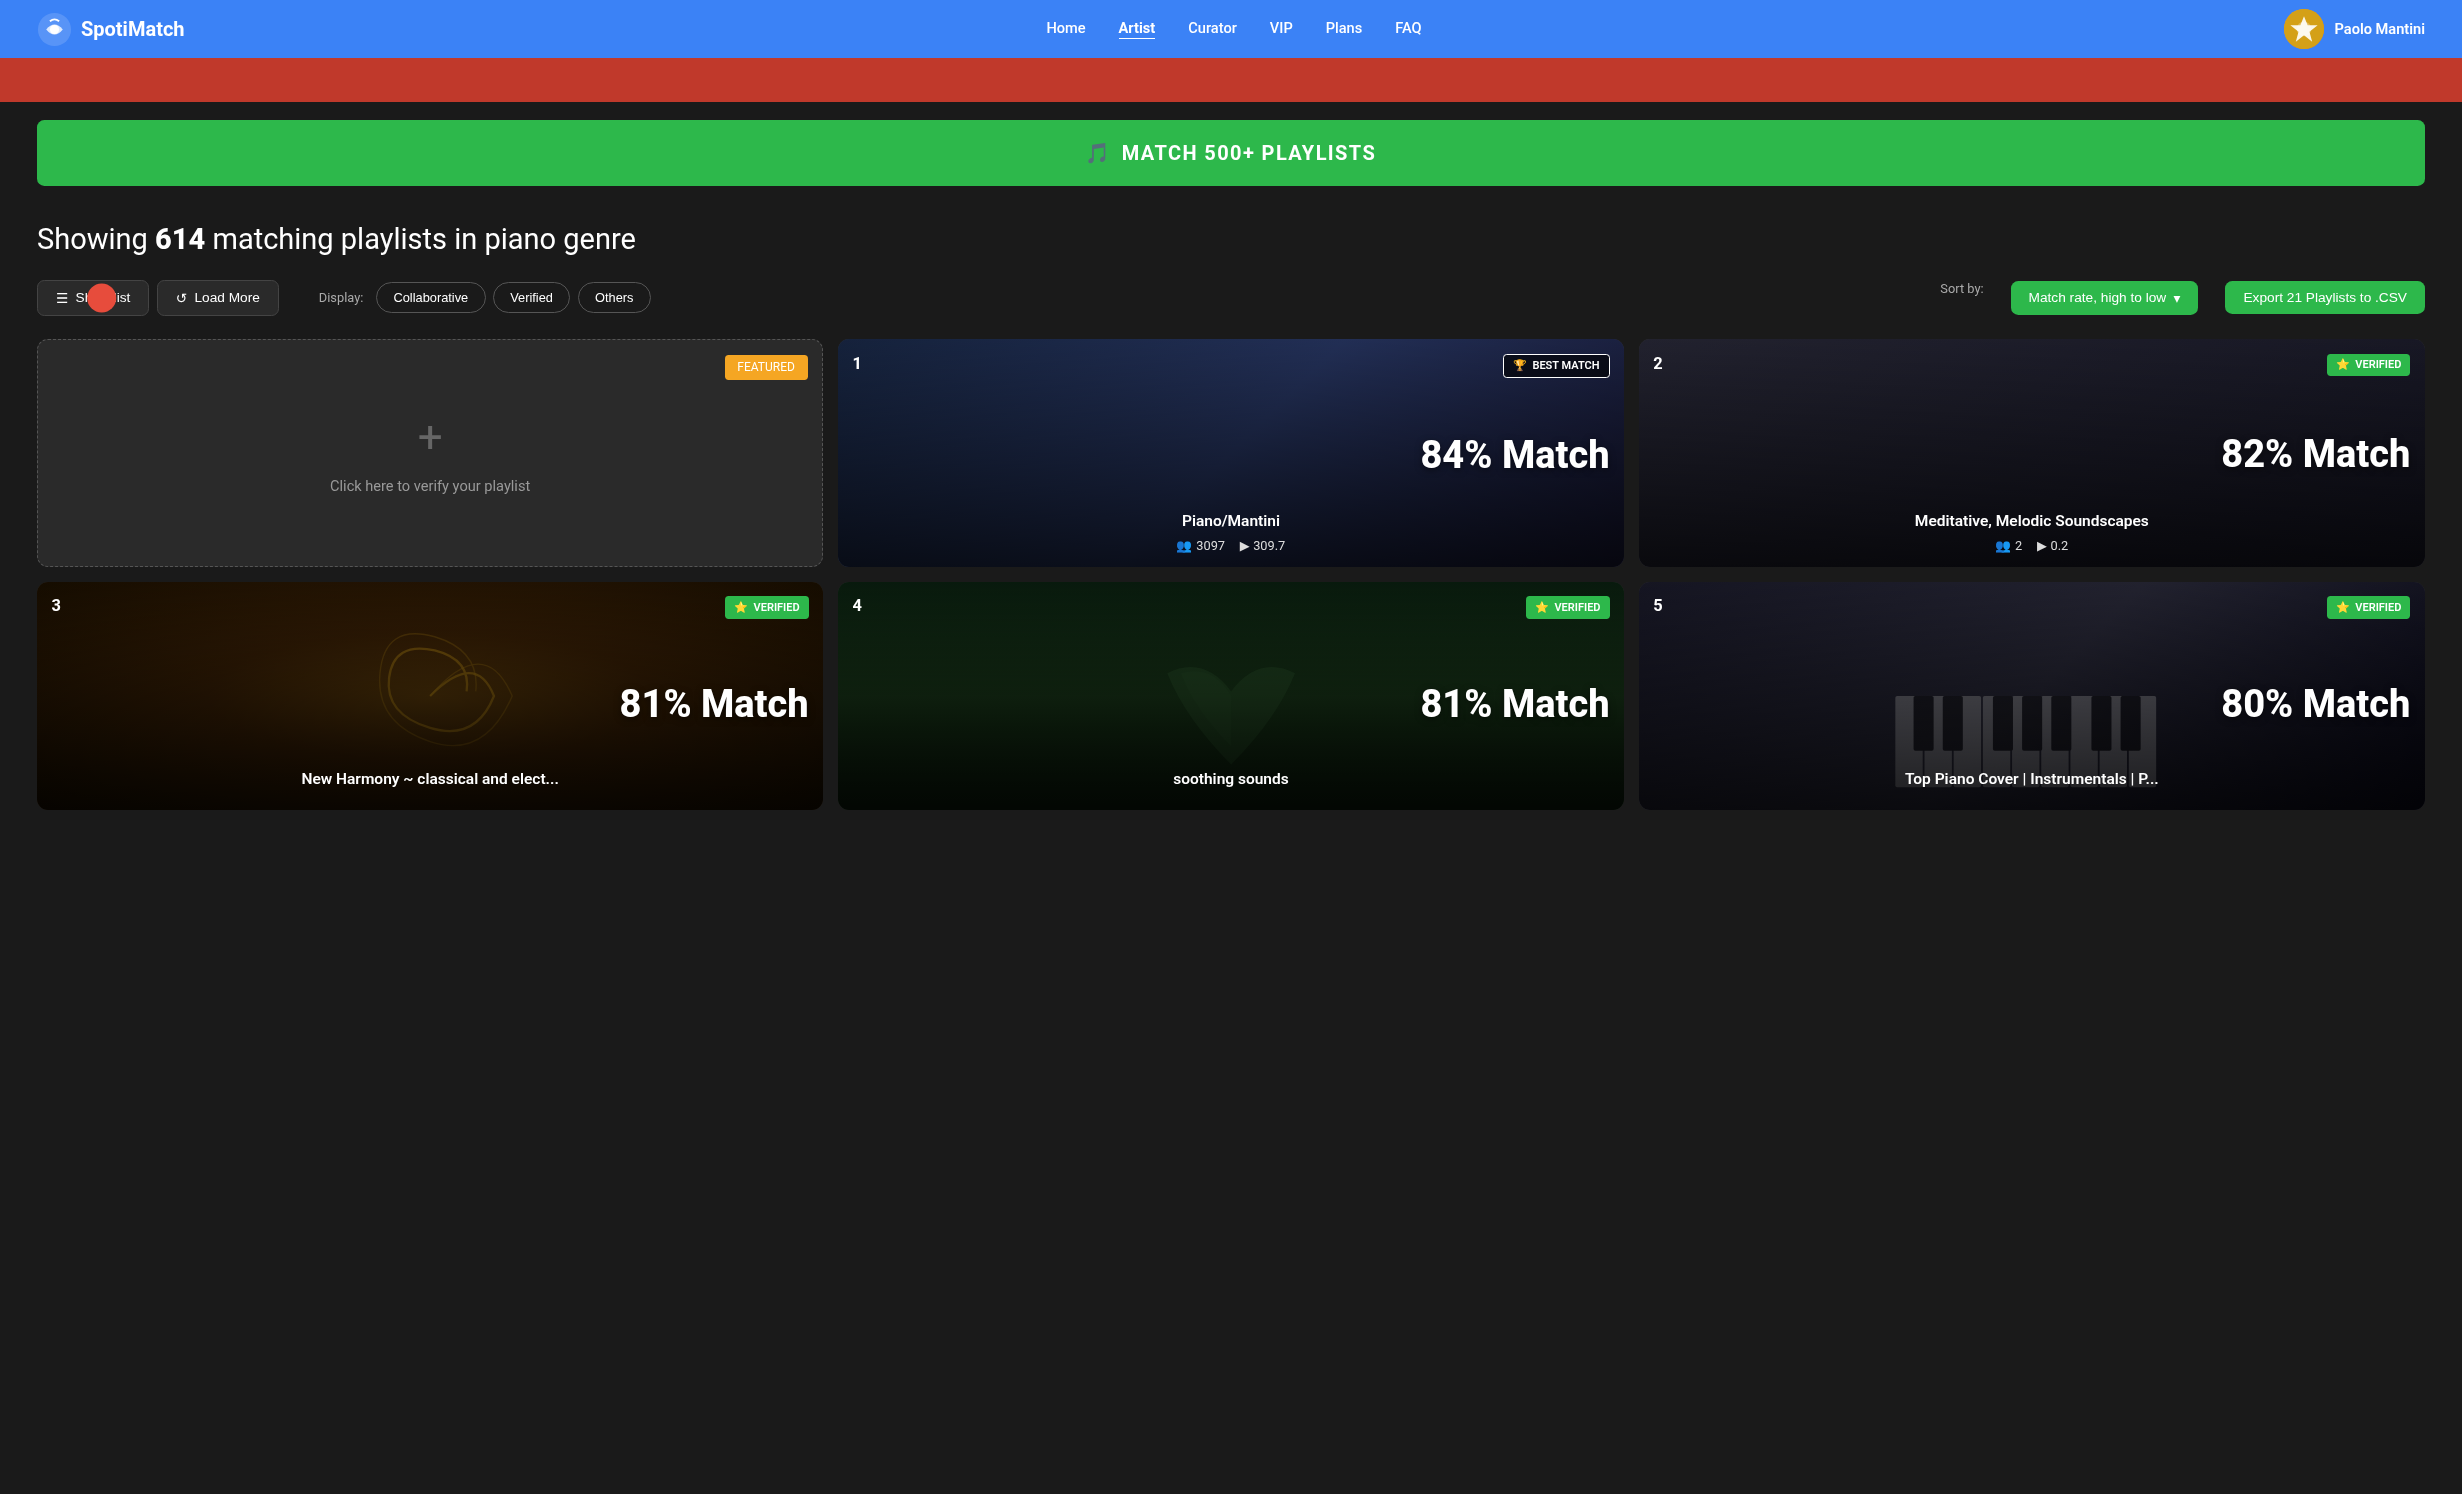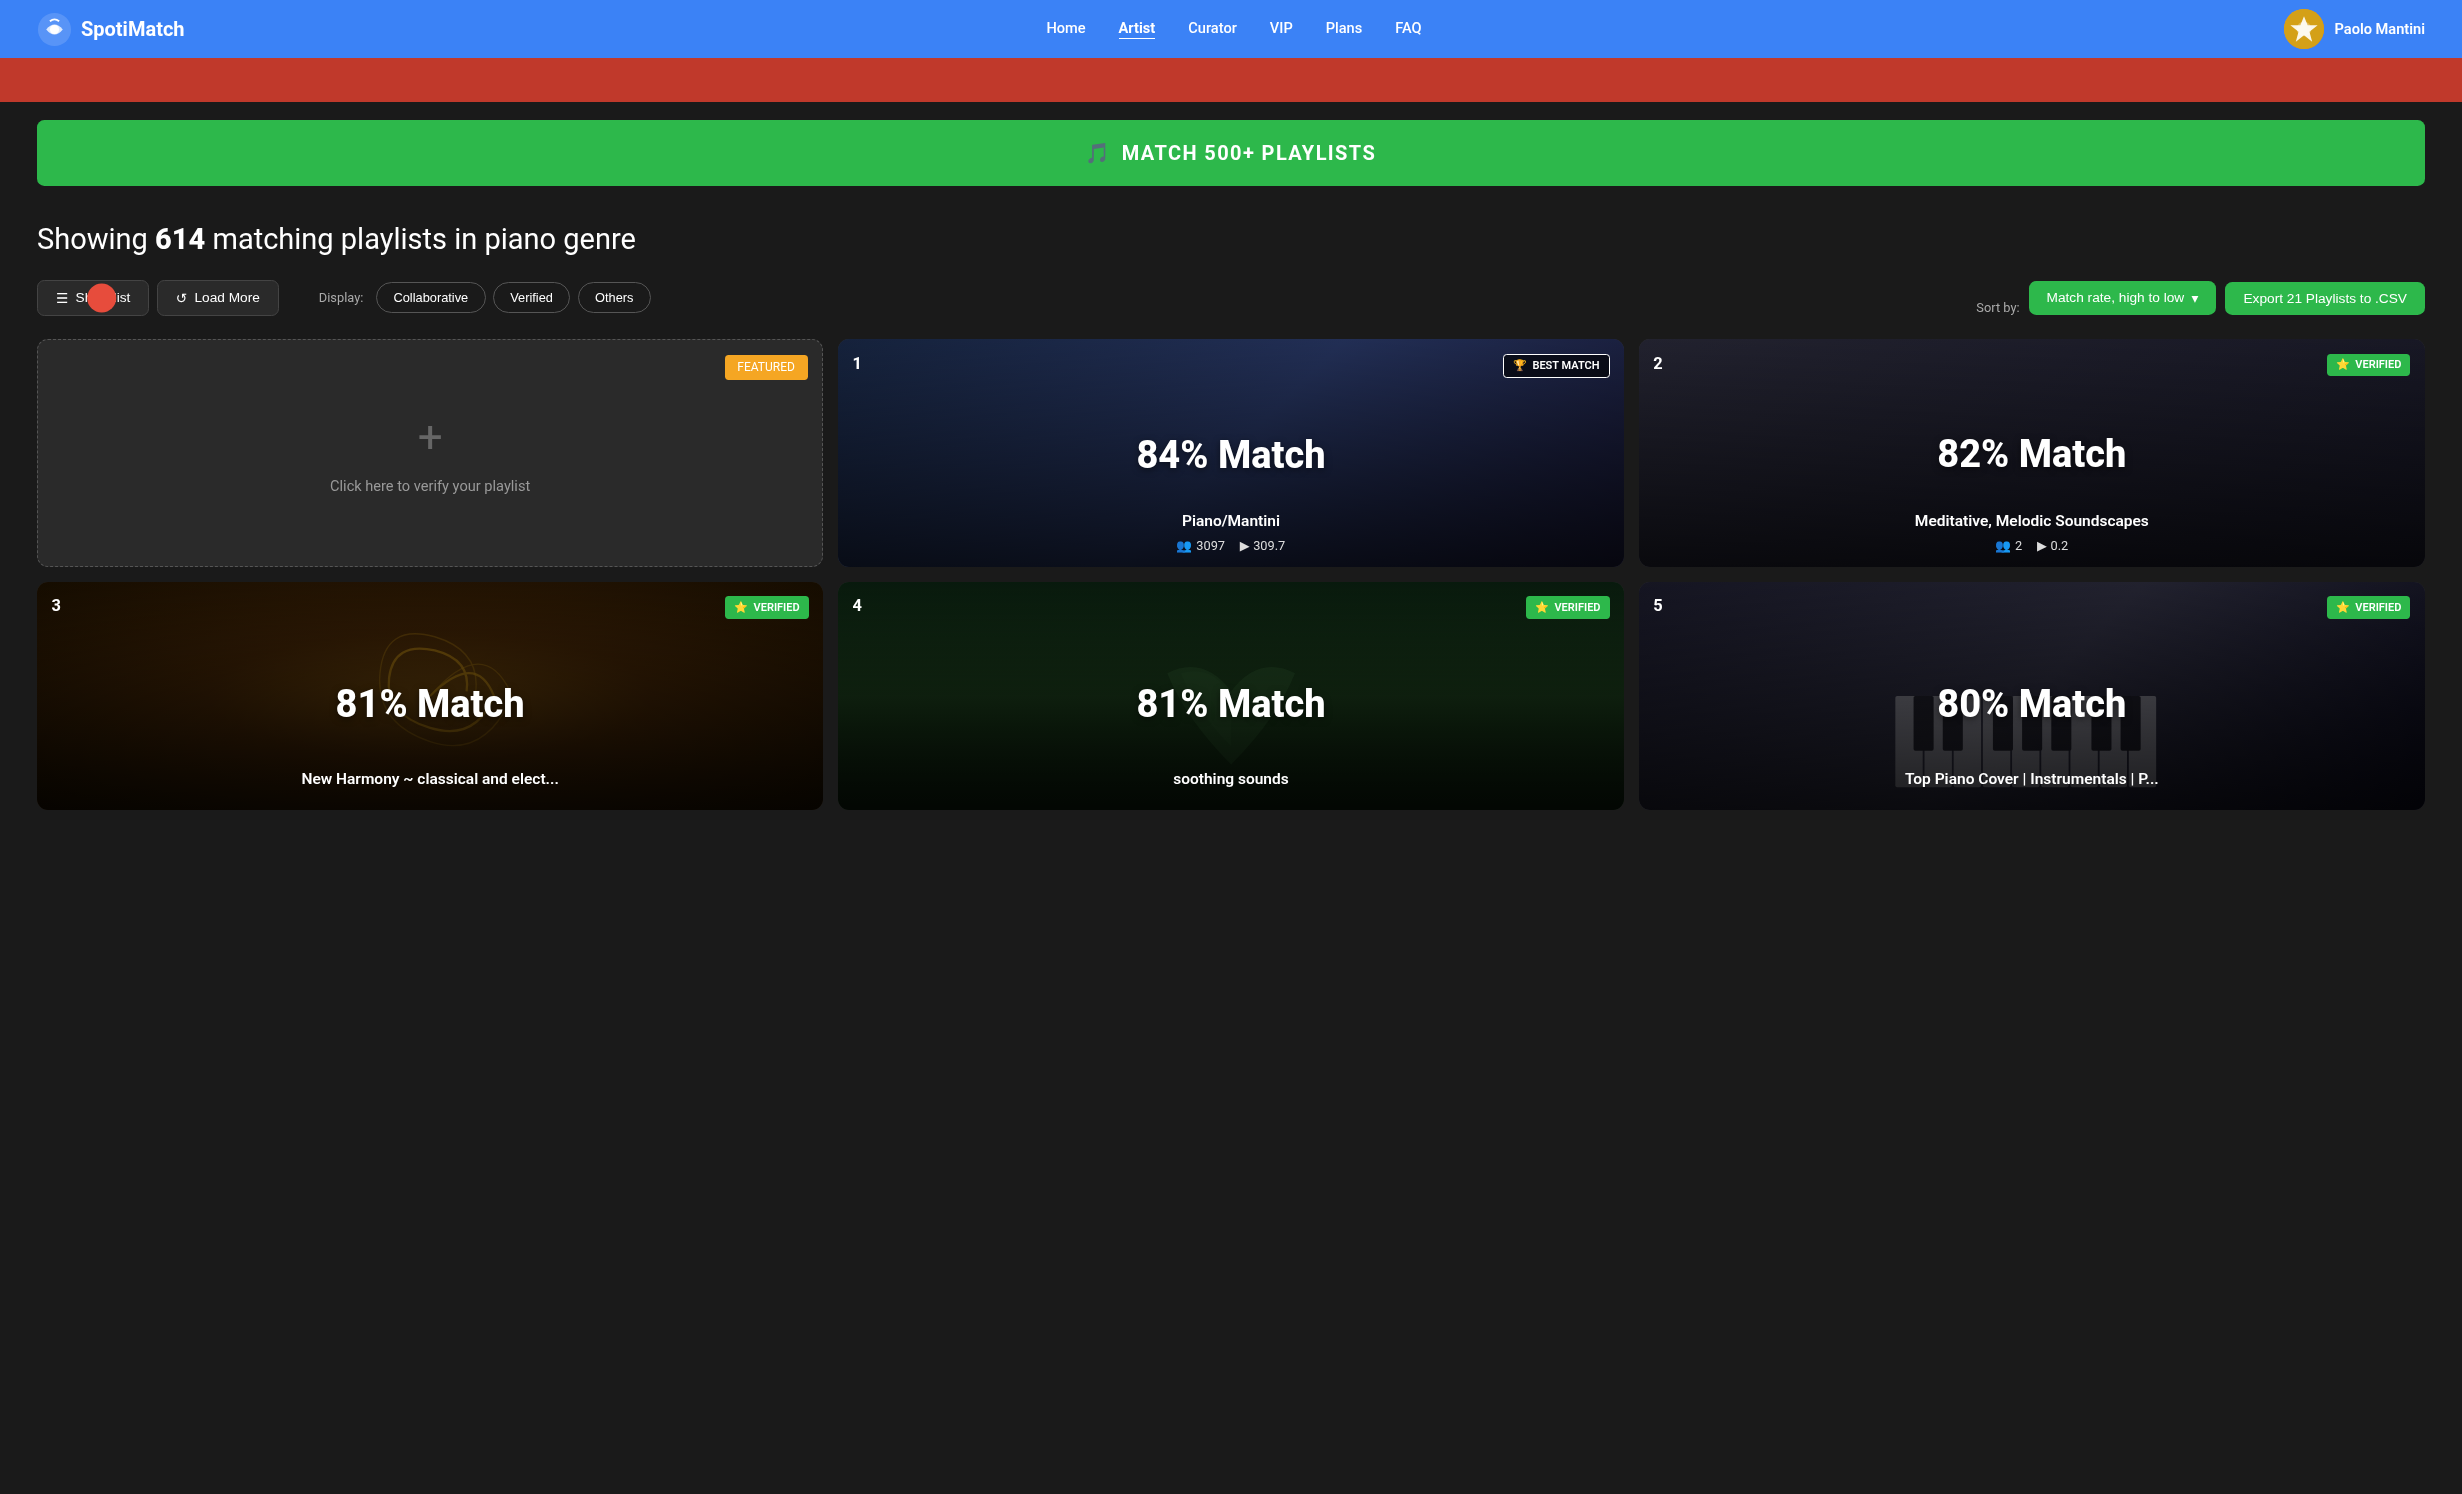--- a/index.html
+++ b/index.html
@@ -268,21 +268,21 @@
       color: #fff;
       font-size: 11px;
       font-weight: 600;
       padding: 4.6px 9px;
       border-radius: 3.7px;
       display: flex;
       align-items: center;
       gap: 5.5px;
     }
     .card-middle {
-      text-align: center;
+      text-align: right;
       margin-top: 20px;
     }
     .match-percent {
       font-size: 38px;
       font-weight: 800;
       color: #fff;
       text-shadow: 0 1.8px 7.3px rgba(0,0,0,0.5);
     }
     .card-bottom {
       text-align: center;
@@ -322,22 +322,22 @@
       gap: 7.3px;
     }
     .display-section {
       display: flex;
       align-items: center;
       gap: 7.3px;
       margin-left: 22px;
     }
     .sort-section {
       display: flex;
-      align-items: flex-end;
-      gap: 9px;
+      align-items: flex-start;
+      gap: 27px;
       margin-left: auto;
     }
 
     .cursor-circle {
       width: 29px;
       height: 29px;
       background: #e74c3c;
       border-radius: 50%;
       position: absolute;
       top: 50%;

